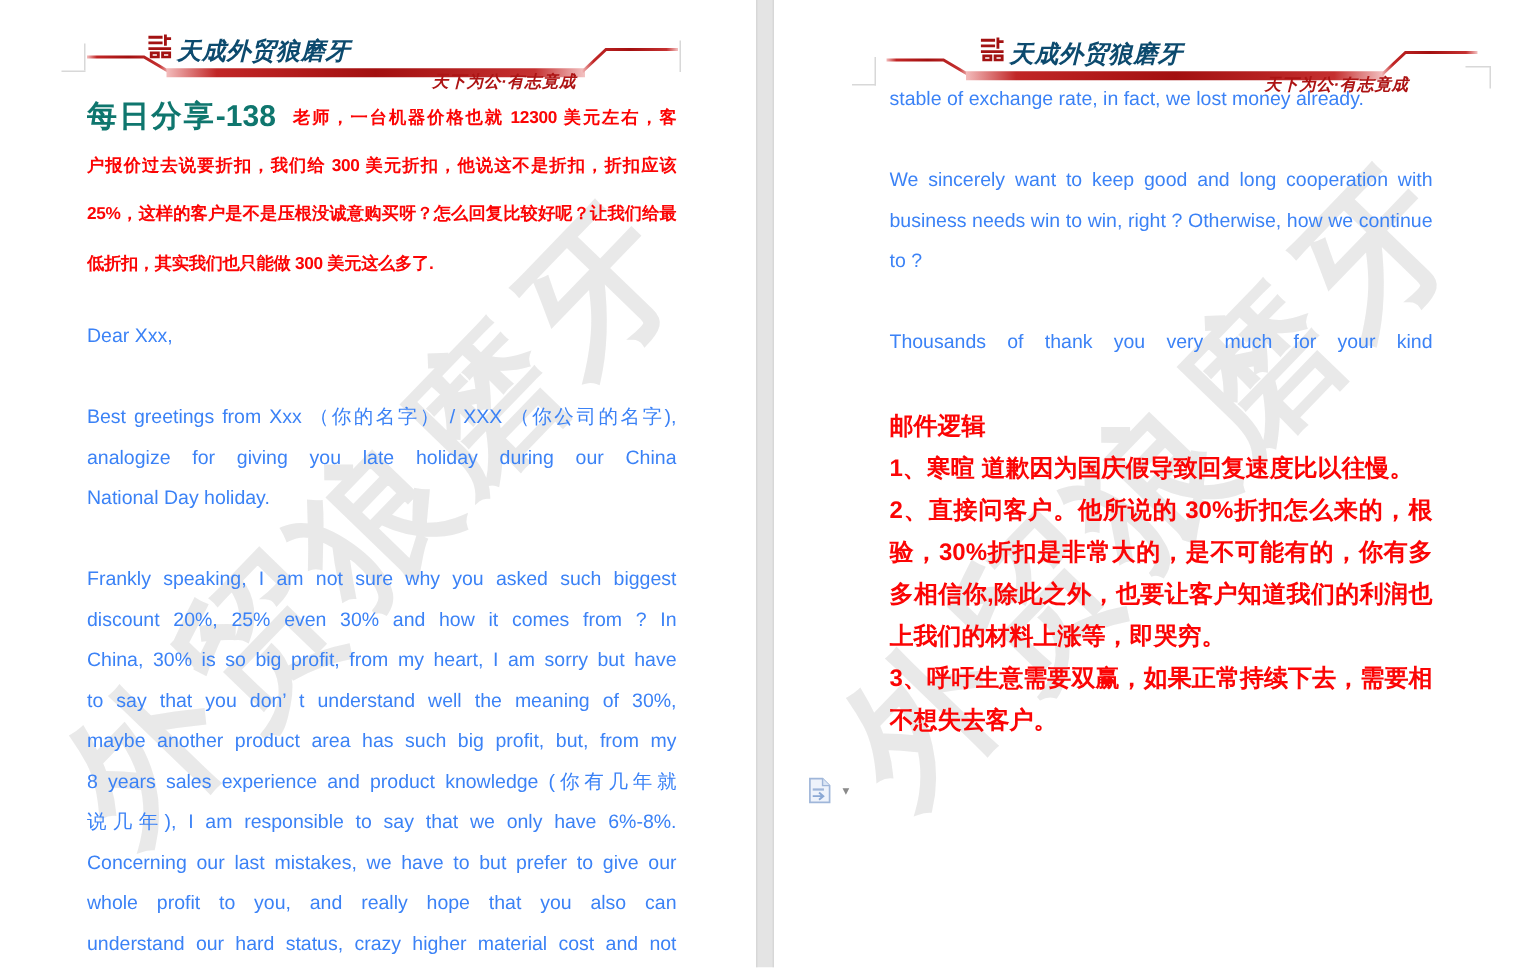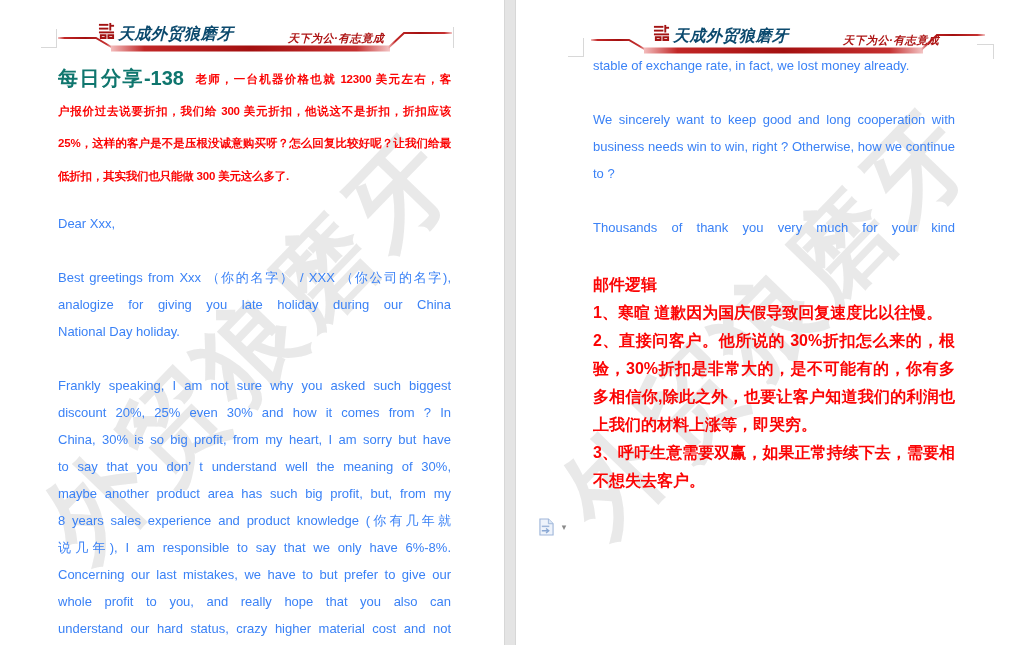--- a/index.html
+++ b/index.html
@@ -33,21 +33,21 @@
   #page-left .seal{left:98px;top:22px;}
   #page-right .seal{left:137px;top:24px;}
   .brand{
     position:absolute;z-index:3;font-weight:bold;font-style:italic;
     font-size:16px;color:#0c4a6e;letter-spacing:0.5px;white-space:nowrap;
   }
   #page-left .brand{left:118px;top:24px;}
   #page-right .brand{left:157px;top:26px;}
   .slogan{
     position:absolute;z-index:3;font-weight:bold;font-style:italic;
-    font-size:11px;color:#ad1414;letter-spacing:0.5px;white-space:nowrap;
+    font-size:11px;color:#ad1414;letter-spacing:0.5px;white-space:nowrap;margin-top:16px;
   }
   #page-left .slogan{left:288px;top:31px;}
   #page-right .slogan{left:327px;top:33px;}
   
   .crop{position:absolute;background:#d8d8d8;z-index:1;}
   
   .content{position:absolute;z-index:1;}
   #page-left .content{left:58px;top:62px;width:393px;}
   #page-right .content{left:77px;top:52px;width:362px;}
   .line{overflow:hidden;}

